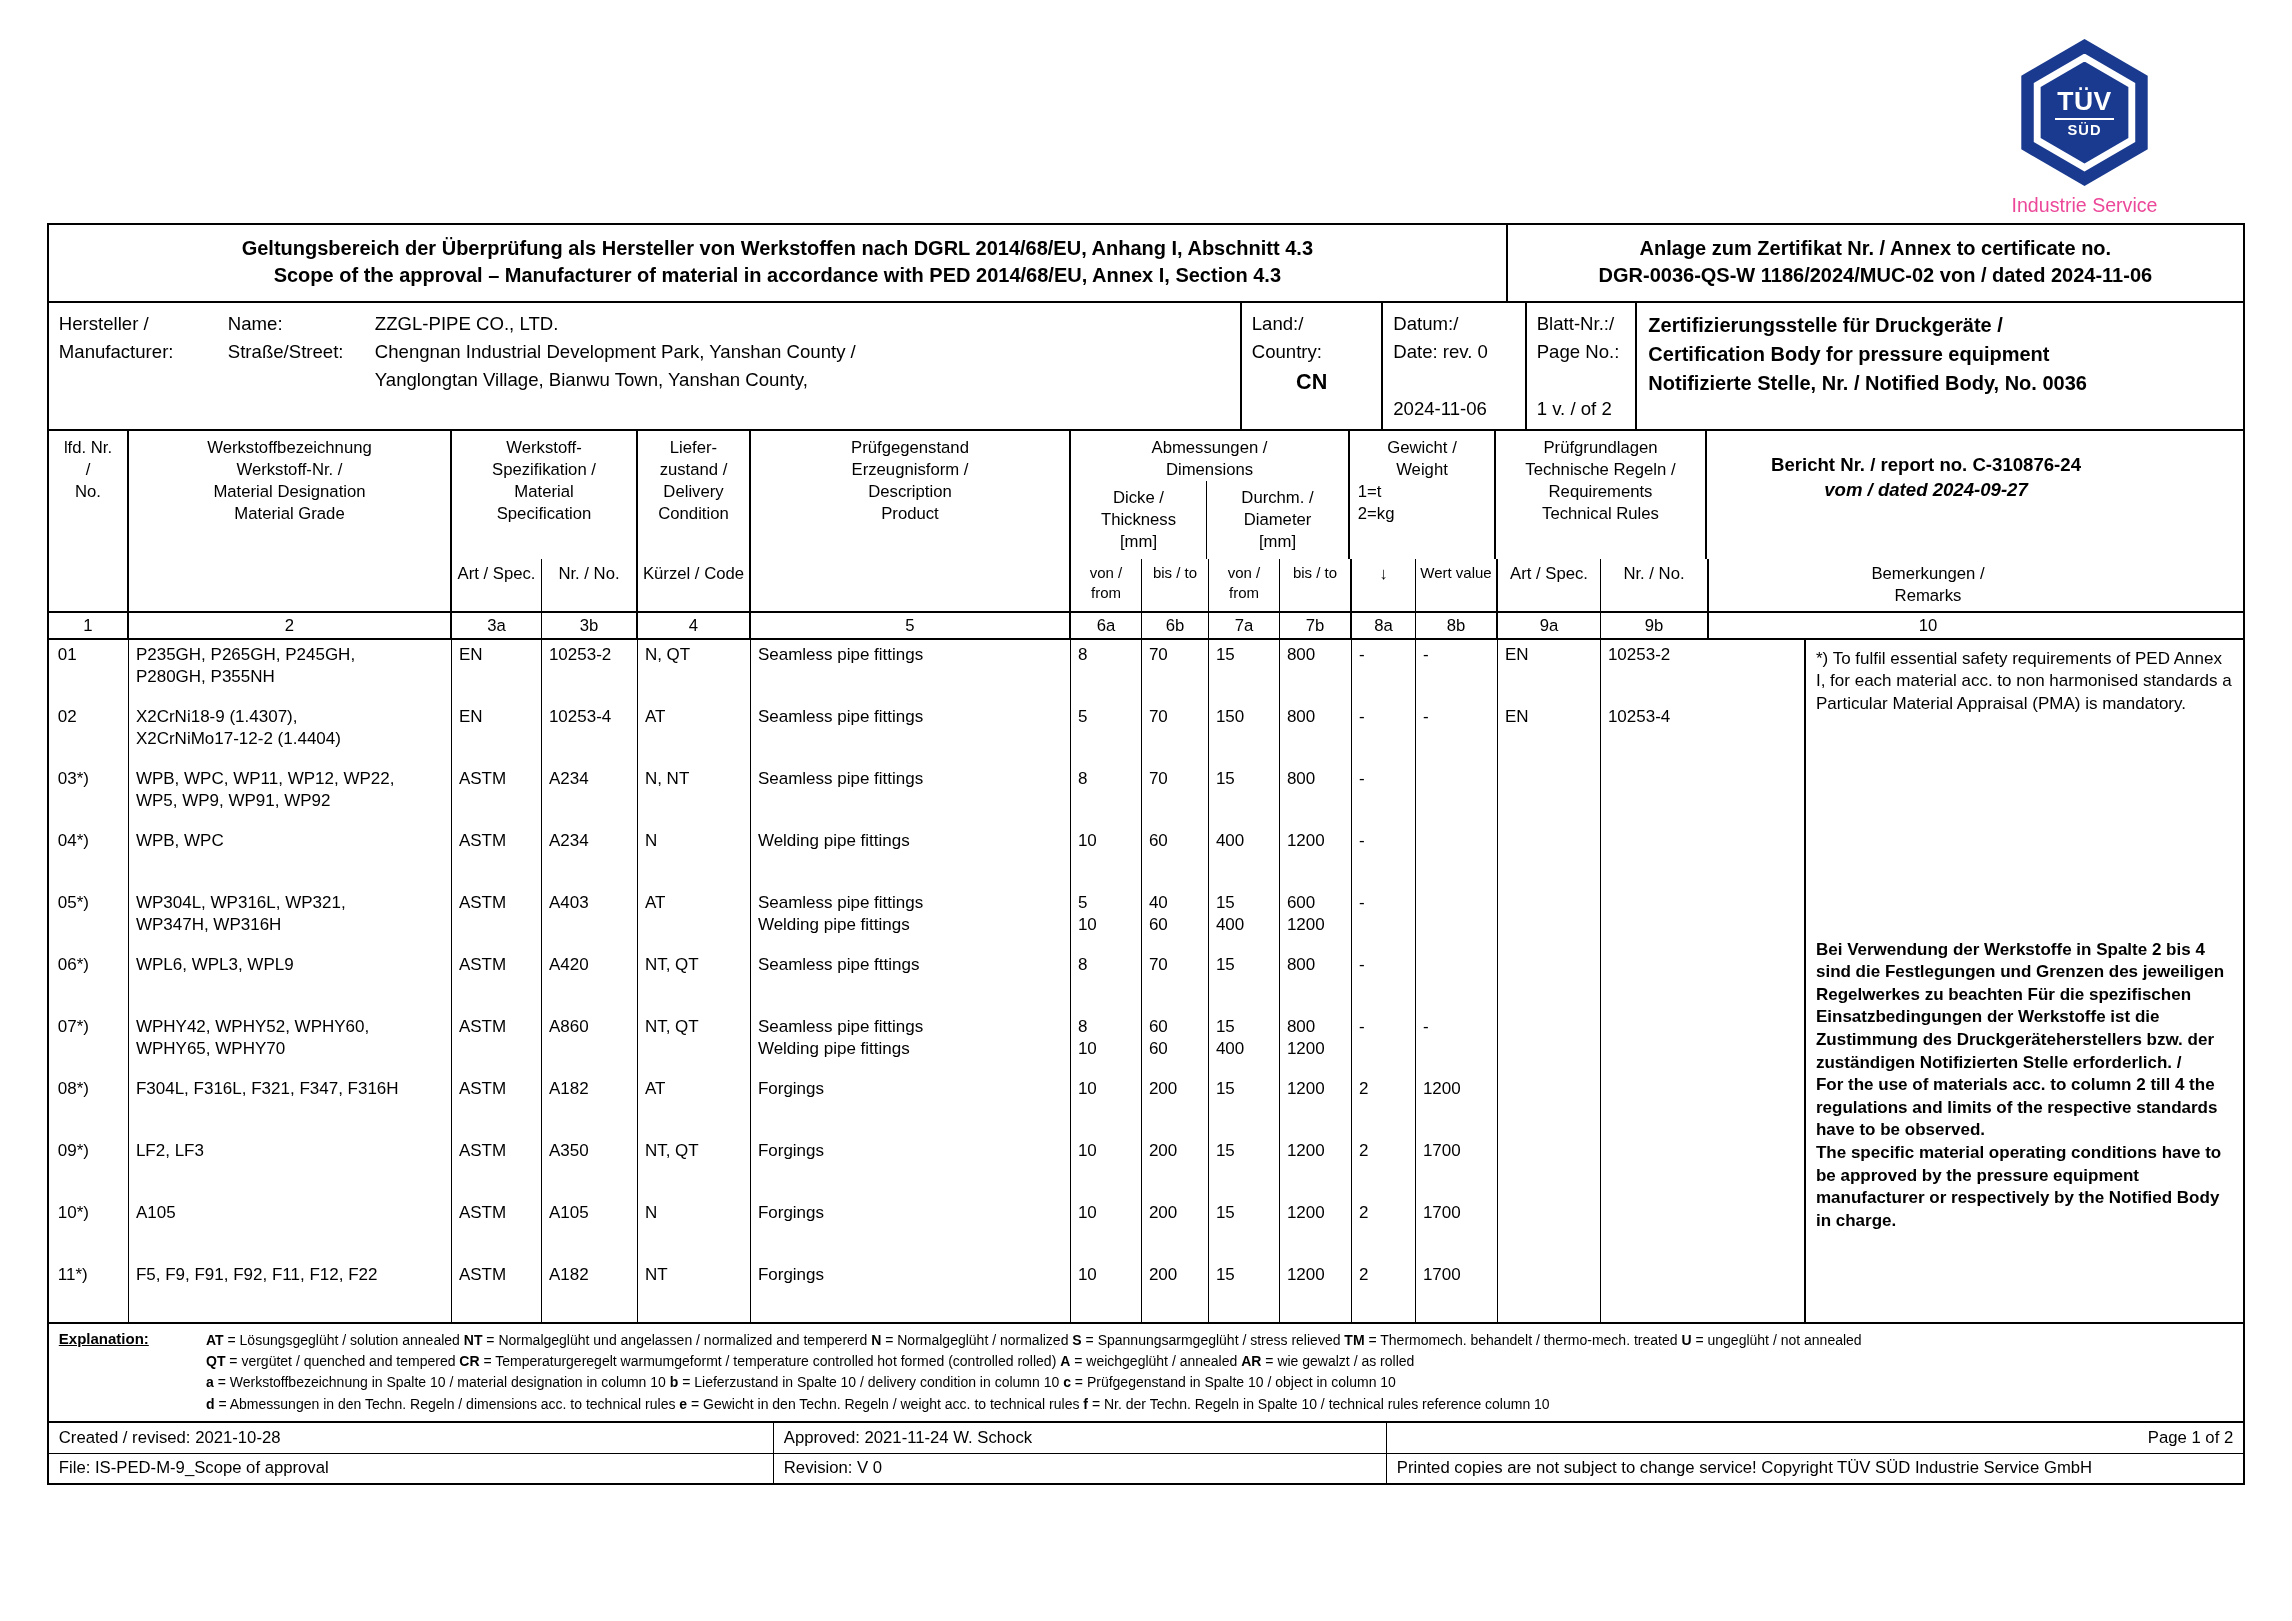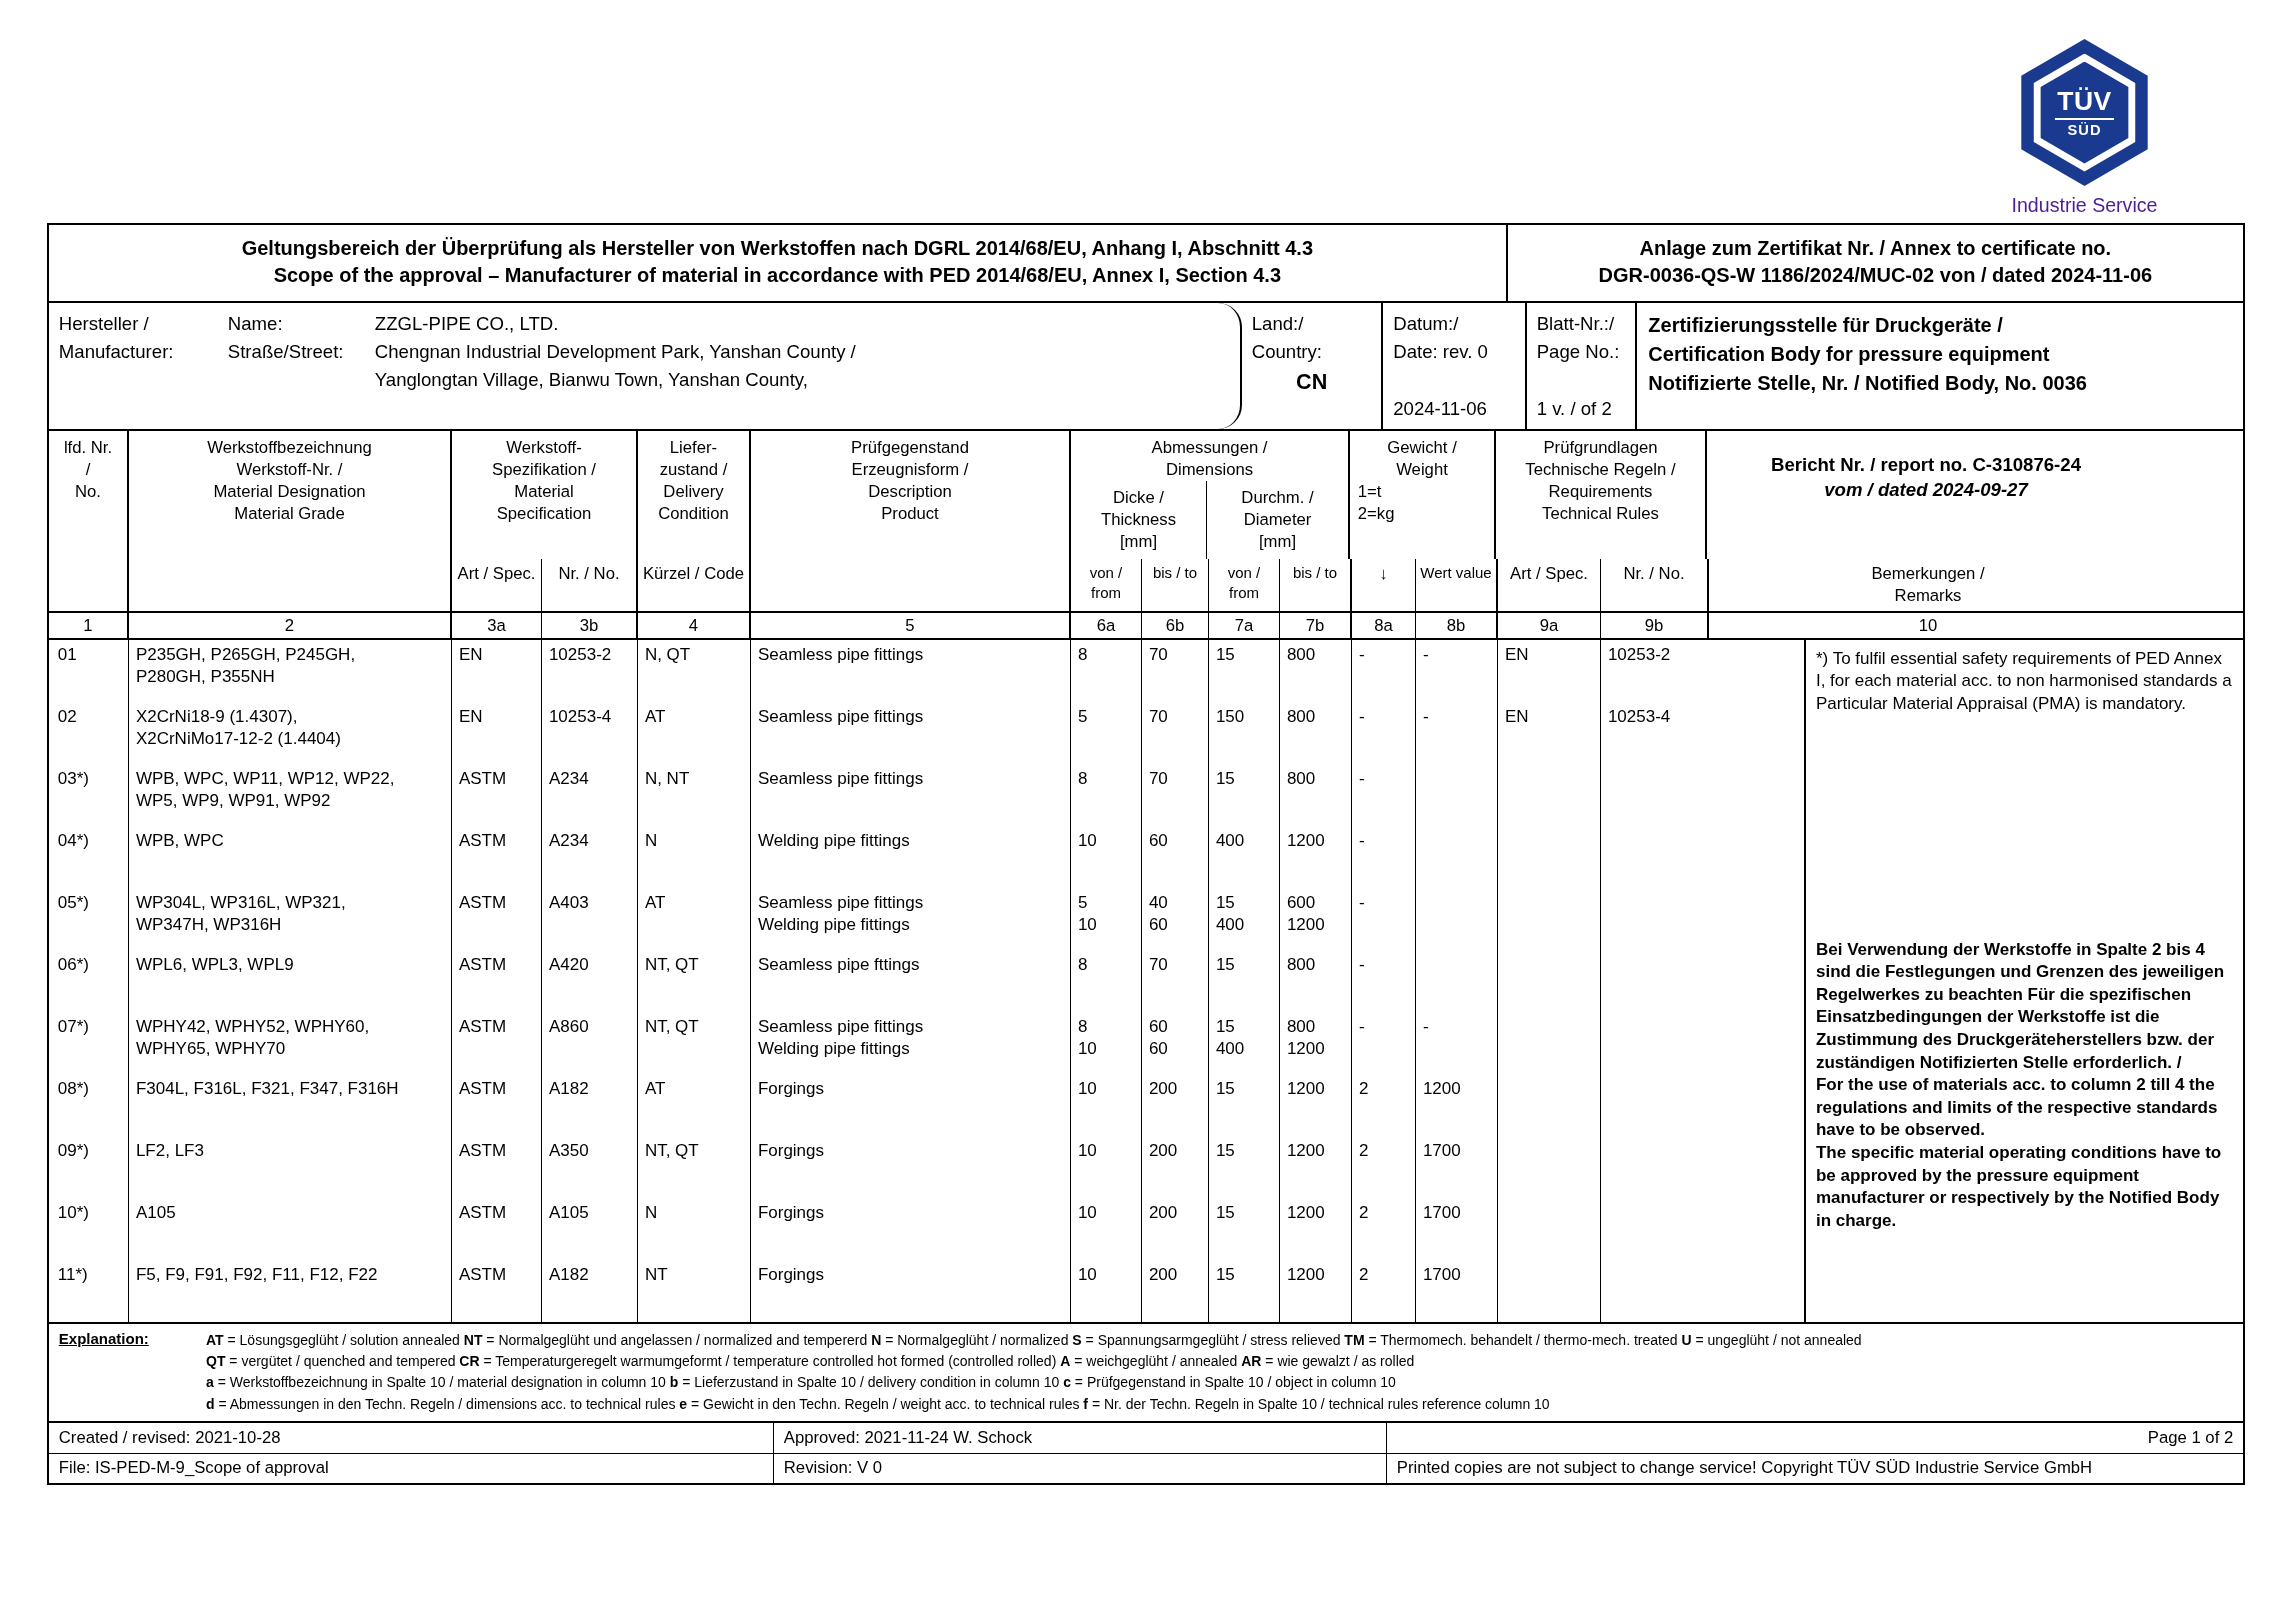--- a/index.html
+++ b/index.html
@@ -77,21 +77,21 @@
   }
   .tuv-bottom {
     font-size: 14.7px;
     font-weight: bold;
     letter-spacing: 1px;
     line-height: 1;
   }
   .logo-caption {
     font-size: 19.6px;
     margin-top: 7.8px;
-    color: #4c1d95;
+    color: #ec4899;
   }
 
   
   .frame {
     position: absolute;
     left: 47px;
     top: 223px;
     width: 2198px;
     border: 2.5px solid #000;
     box-sizing: border-box;
@@ -127,21 +127,21 @@
   .title-right {
     width: 736px;
     padding: 9.8px 7.8px 11.8px 7.8px;
     text-align: center;
     font-weight: bold;
     font-size: 20px;
     line-height: 1.36;
   }
 
   
-  .mfr-block { width: 1198px; padding: 6.9px 9.8px 7.8px 9.8px; border-radius: 24px; }
+  .mfr-block { width: 1198px; padding: 6.9px 9.8px 7.8px 9.8px; }
   .mfr-line { display: flex; font-size: 18.6px; line-height: 1.5; }
   .mfr-lbl { width: 169px; flex: none; }
   .mfr-lbl2 { width: 147px; flex: none; }
   .mfr-val { flex: 1; }
   .country-col { width: 142px; padding: 6.9px 9.8px; font-size: 18.6px; line-height: 1.5; }
   .date-col { width: 144px; padding: 6.9px 9.8px; font-size: 18.6px; line-height: 1.5; }
   .page-col { width: 110px; padding: 6.9px 9.8px; font-size: 18.6px; line-height: 1.5; }
   .cert-body { width: 609px; padding: 7.8px 11.8px; font-weight: bold; font-size: 20px; line-height: 1.45; border-radius: 11px; }
   .big-cn { font-size: 21.6px; font-weight: bold; text-align: center; margin-top: 0; }
 

